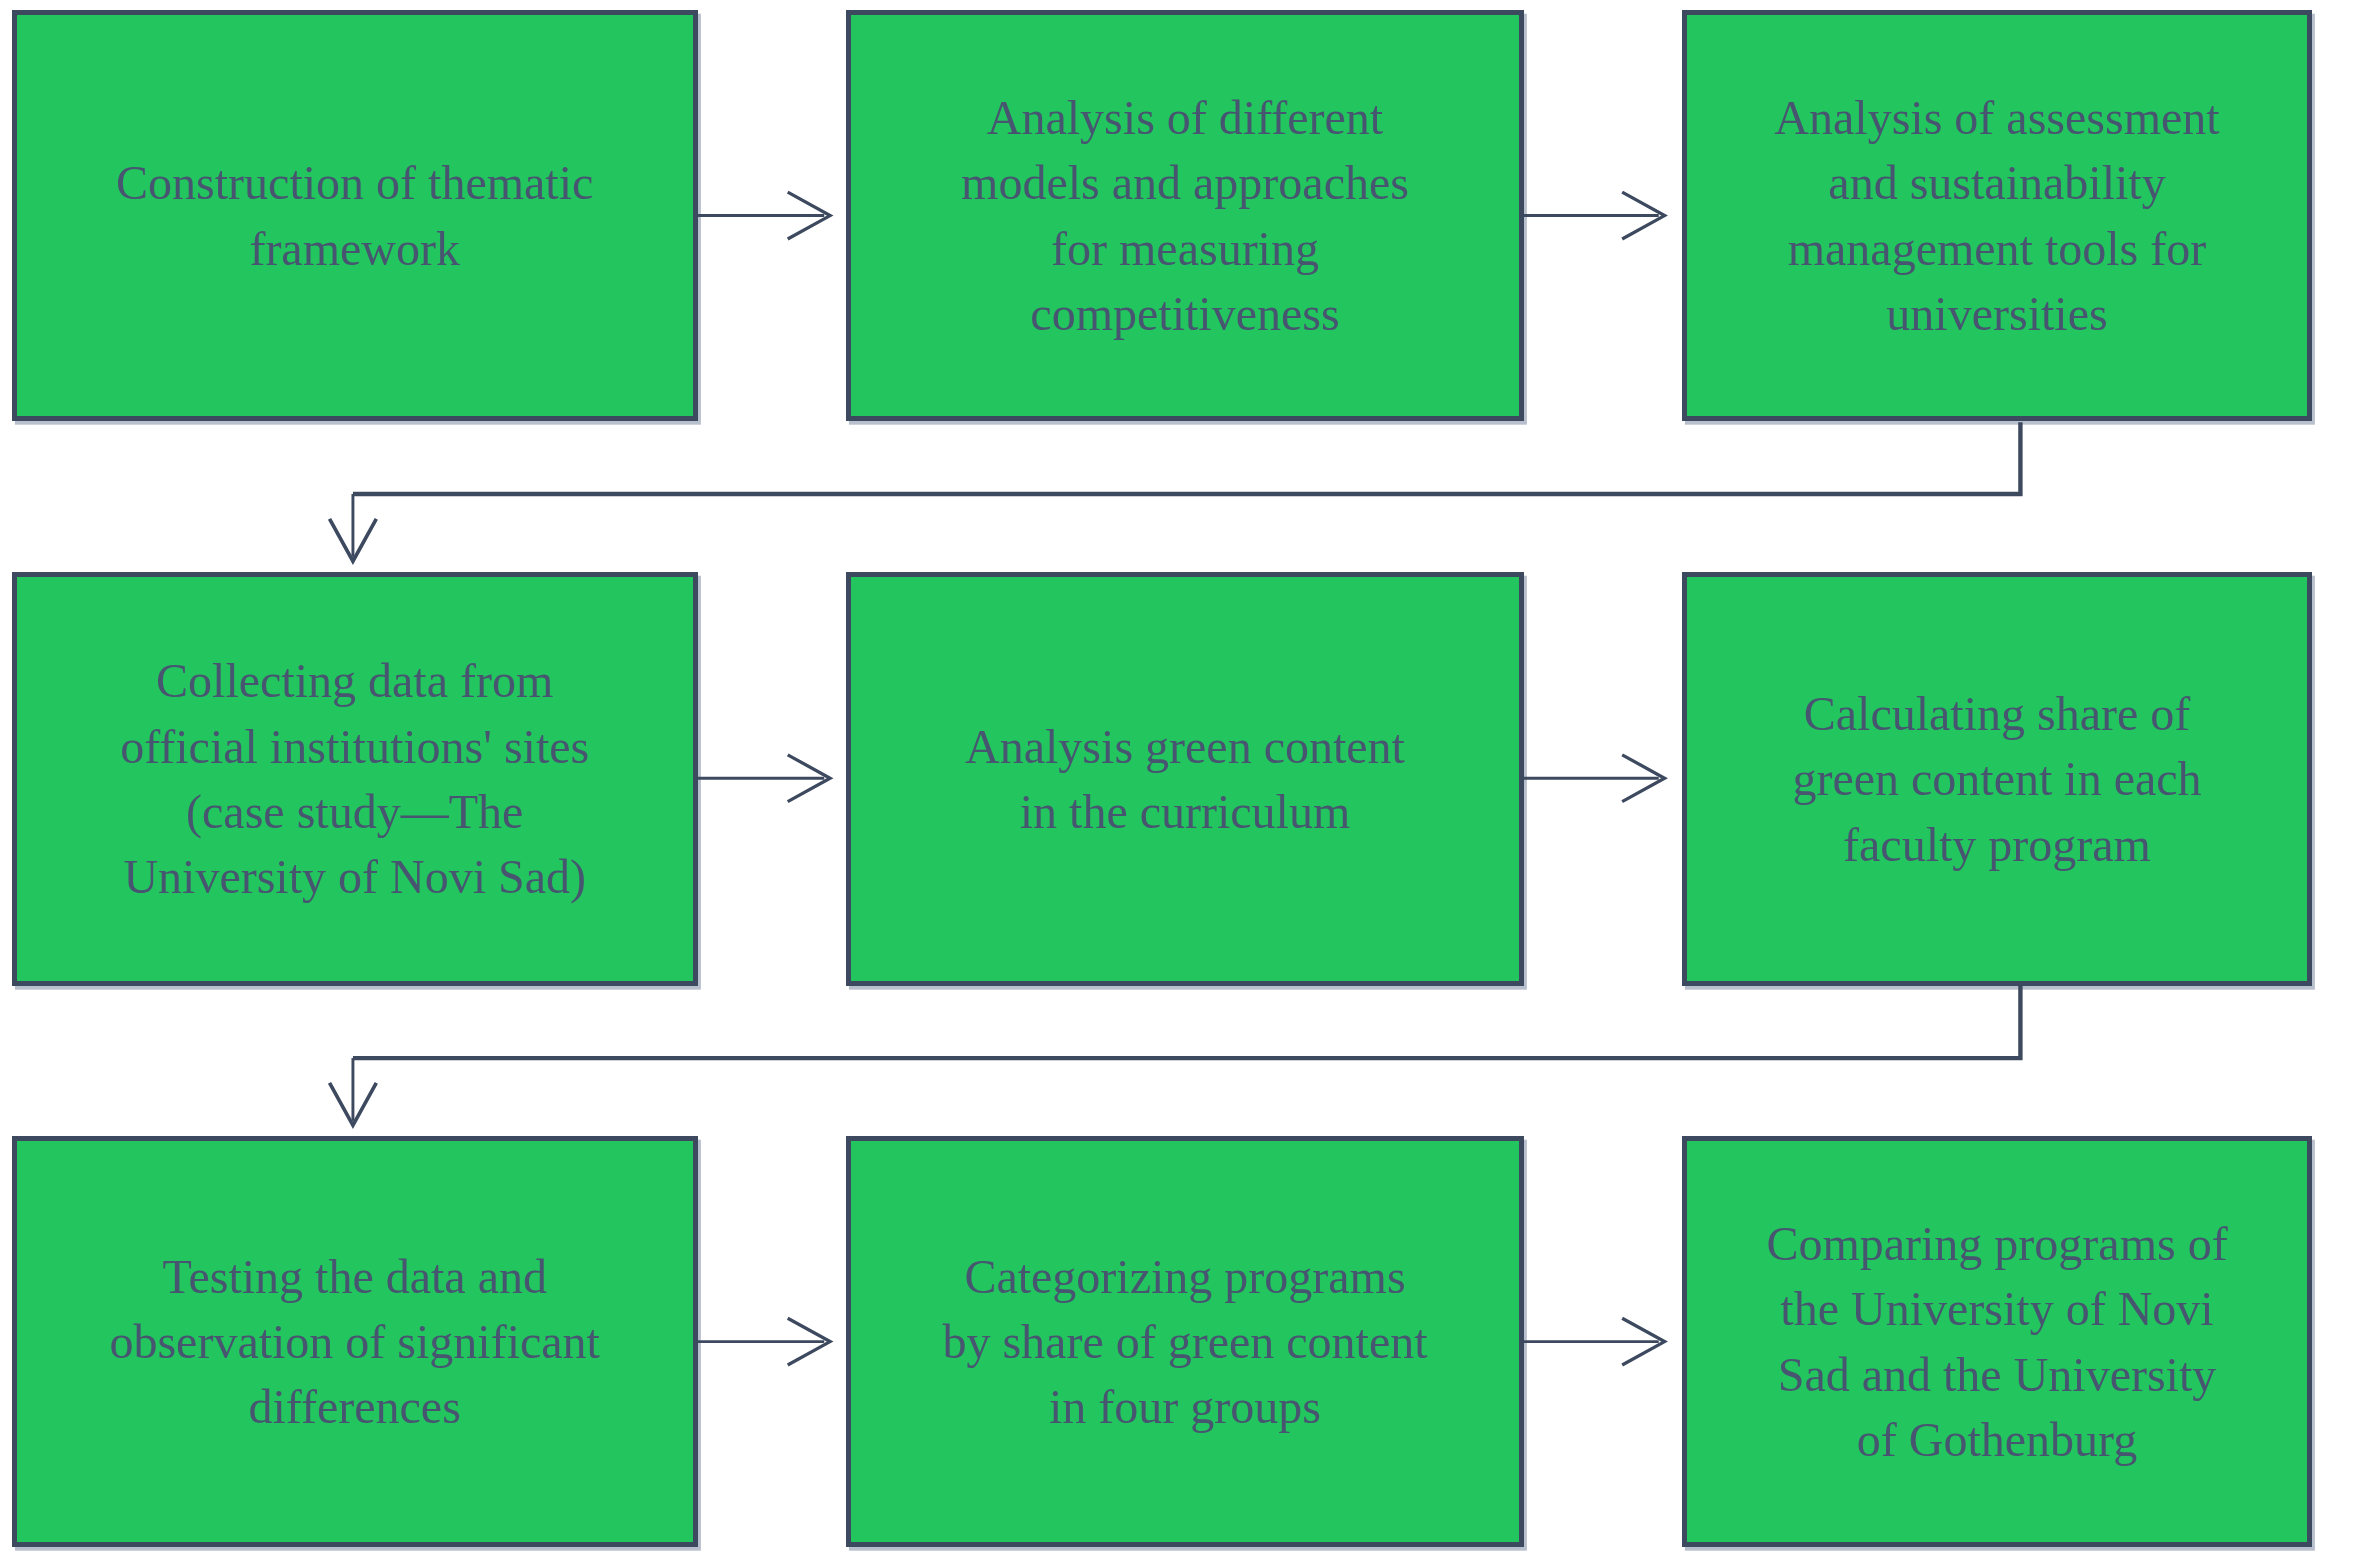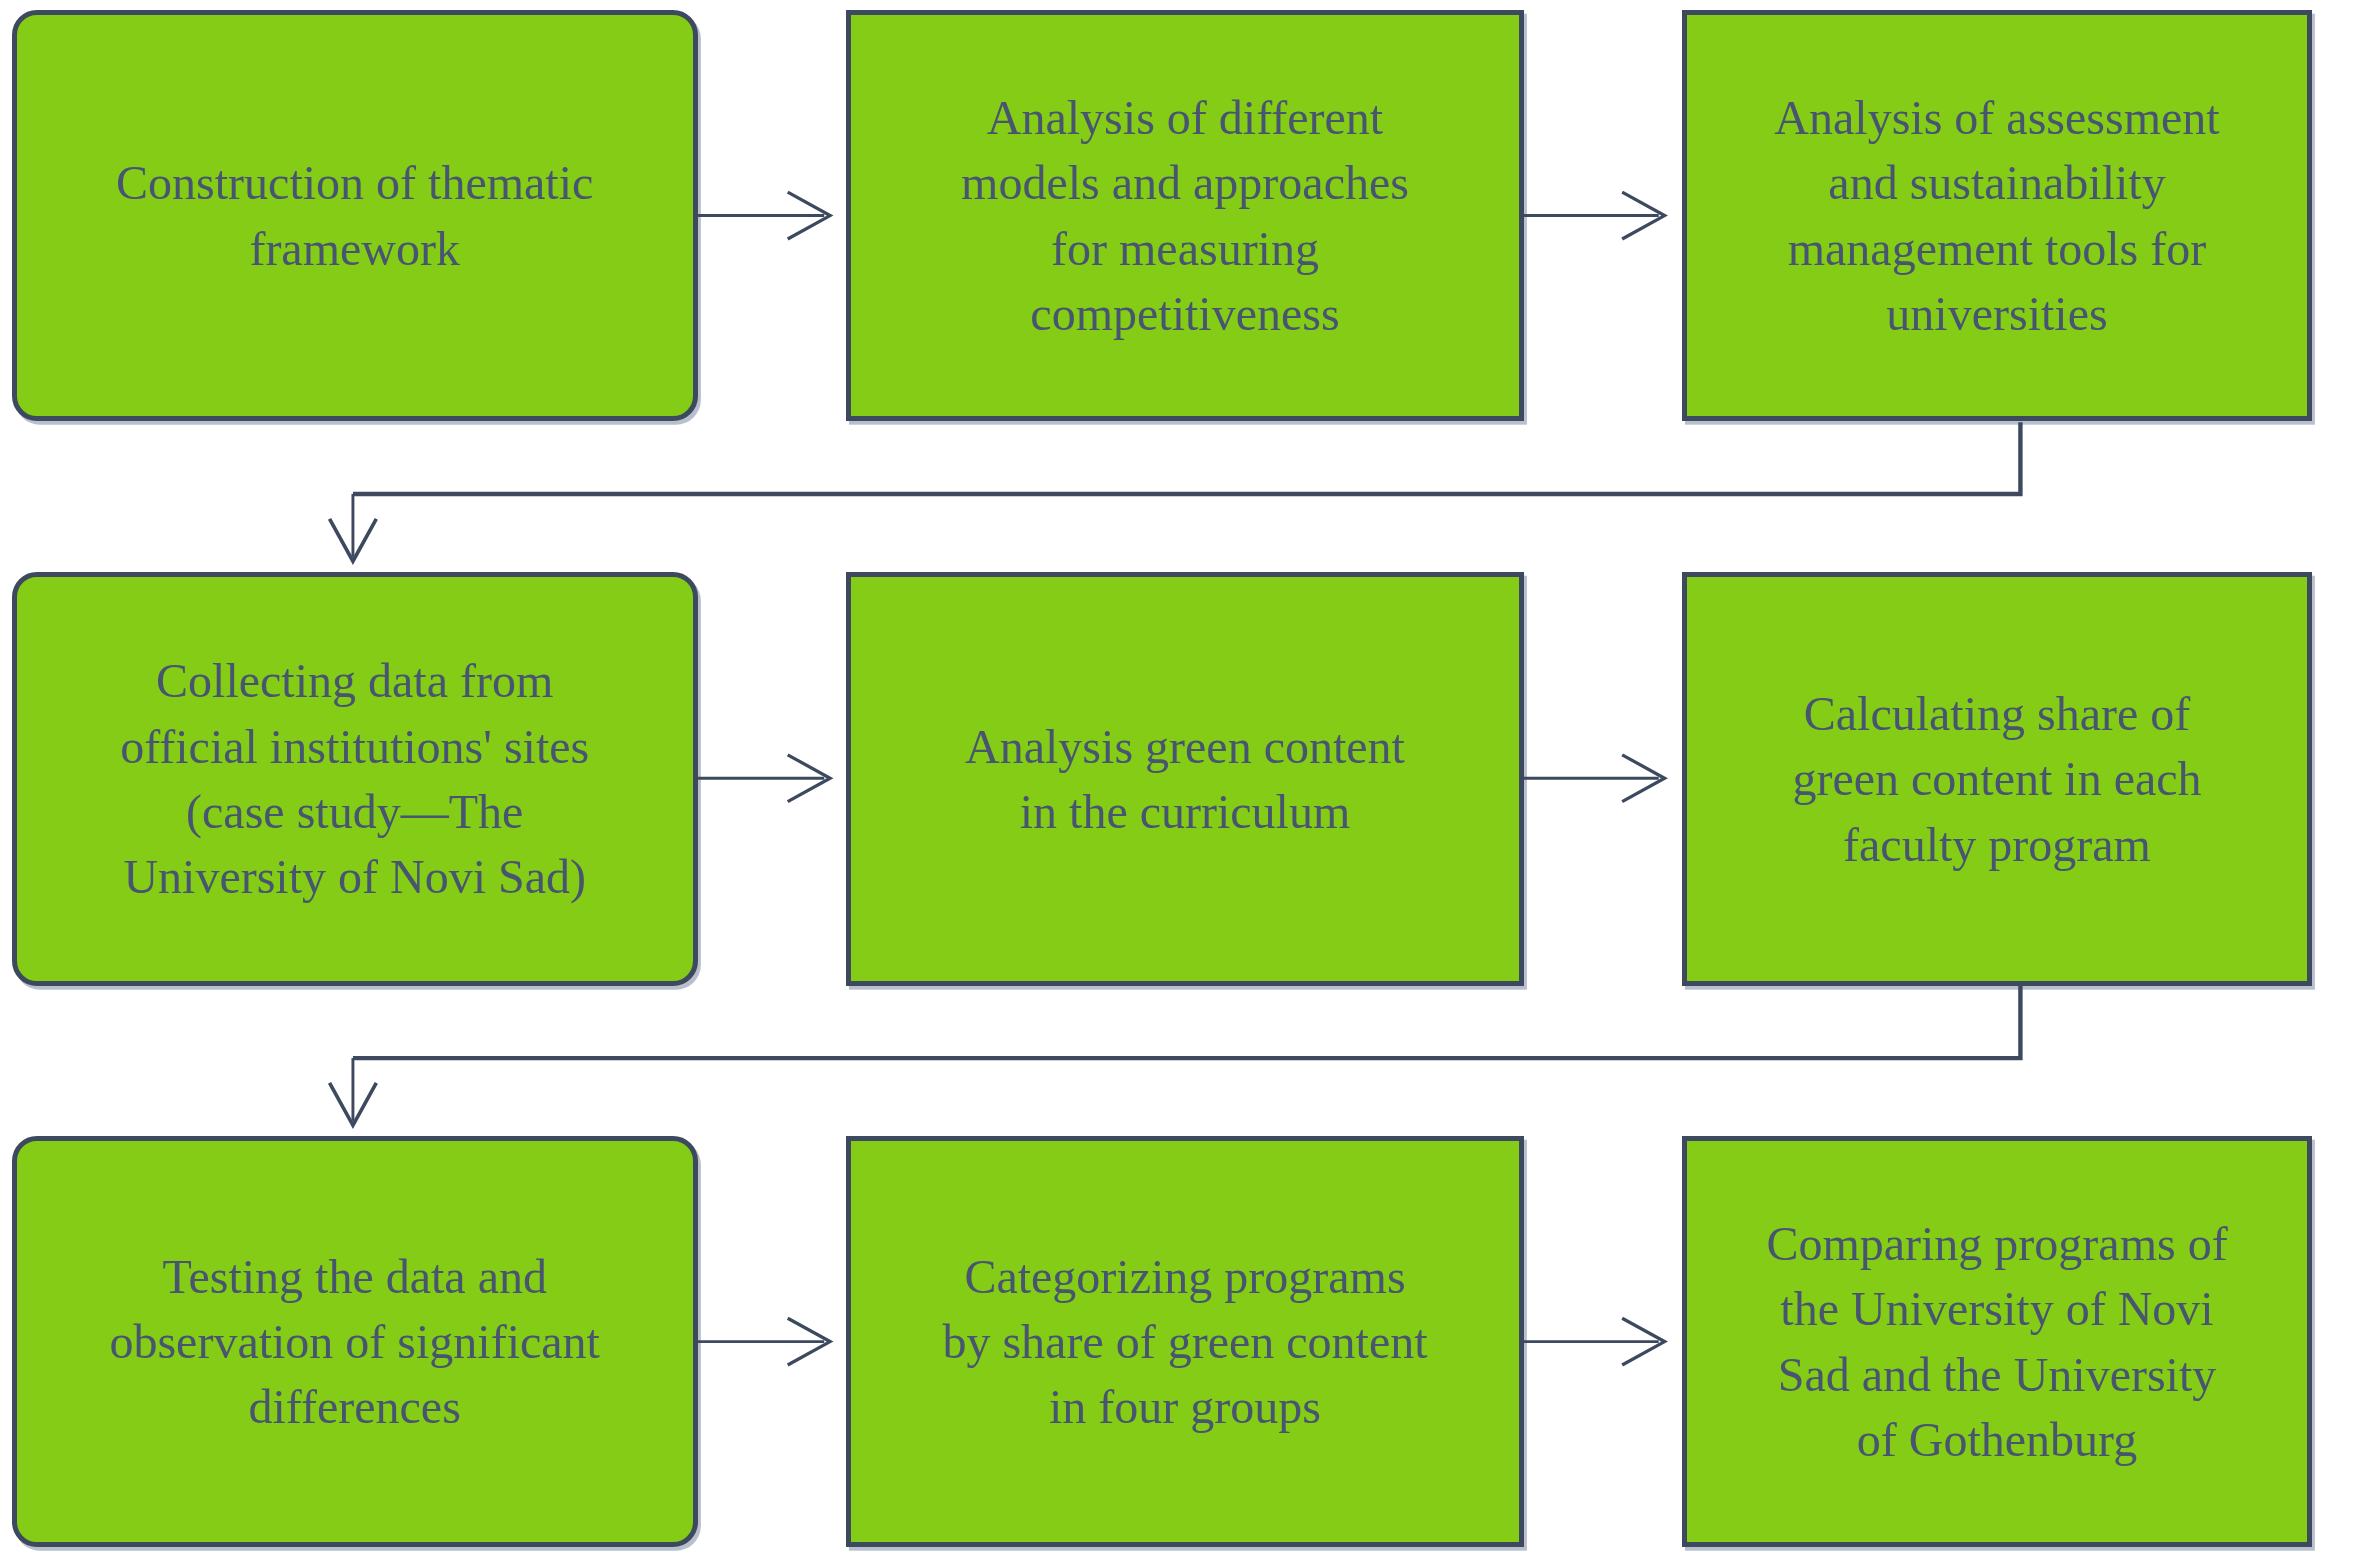--- a/index.html
+++ b/index.html
@@ -13,36 +13,36 @@
     width:2377px;height:1563px;
     background:var(--bg);
     position:relative;
     overflow:hidden;
     font-family:"Liberation Serif", serif;
   }
   .flow-box{
     position:absolute;
     box-sizing:border-box;
     border:5.1px solid var(--line);
-    background:#84cc16;
+    background:#22c55e;
     box-shadow:2.9px 3.7px 0 var(--shadow);
     display:flex;
     align-items:center;
     justify-content:center;
     text-align:center;
   }
   .flow-box .label{
     white-space:pre-line;
     font-size:48px;
     line-height:1.36;
     color:var(--text);
     padding:0 8.8px;
   }
   
-  .c1{left:11.7px;width:686px;border-radius:25px;}
+  .c1{left:11.7px;width:686px;}
   .c2{left:846px;width:678px;}
   .c3{left:1682px;width:630px;}
   .r1{top:10.2px;height:411px;}
   .r2{top:572px;height:414px;}
   .r3{top:1136px;height:411px;}
   svg.connectors{
     position:absolute;
     left:0;top:0;
     width:2377px;height:1563px;
     pointer-events:none;

